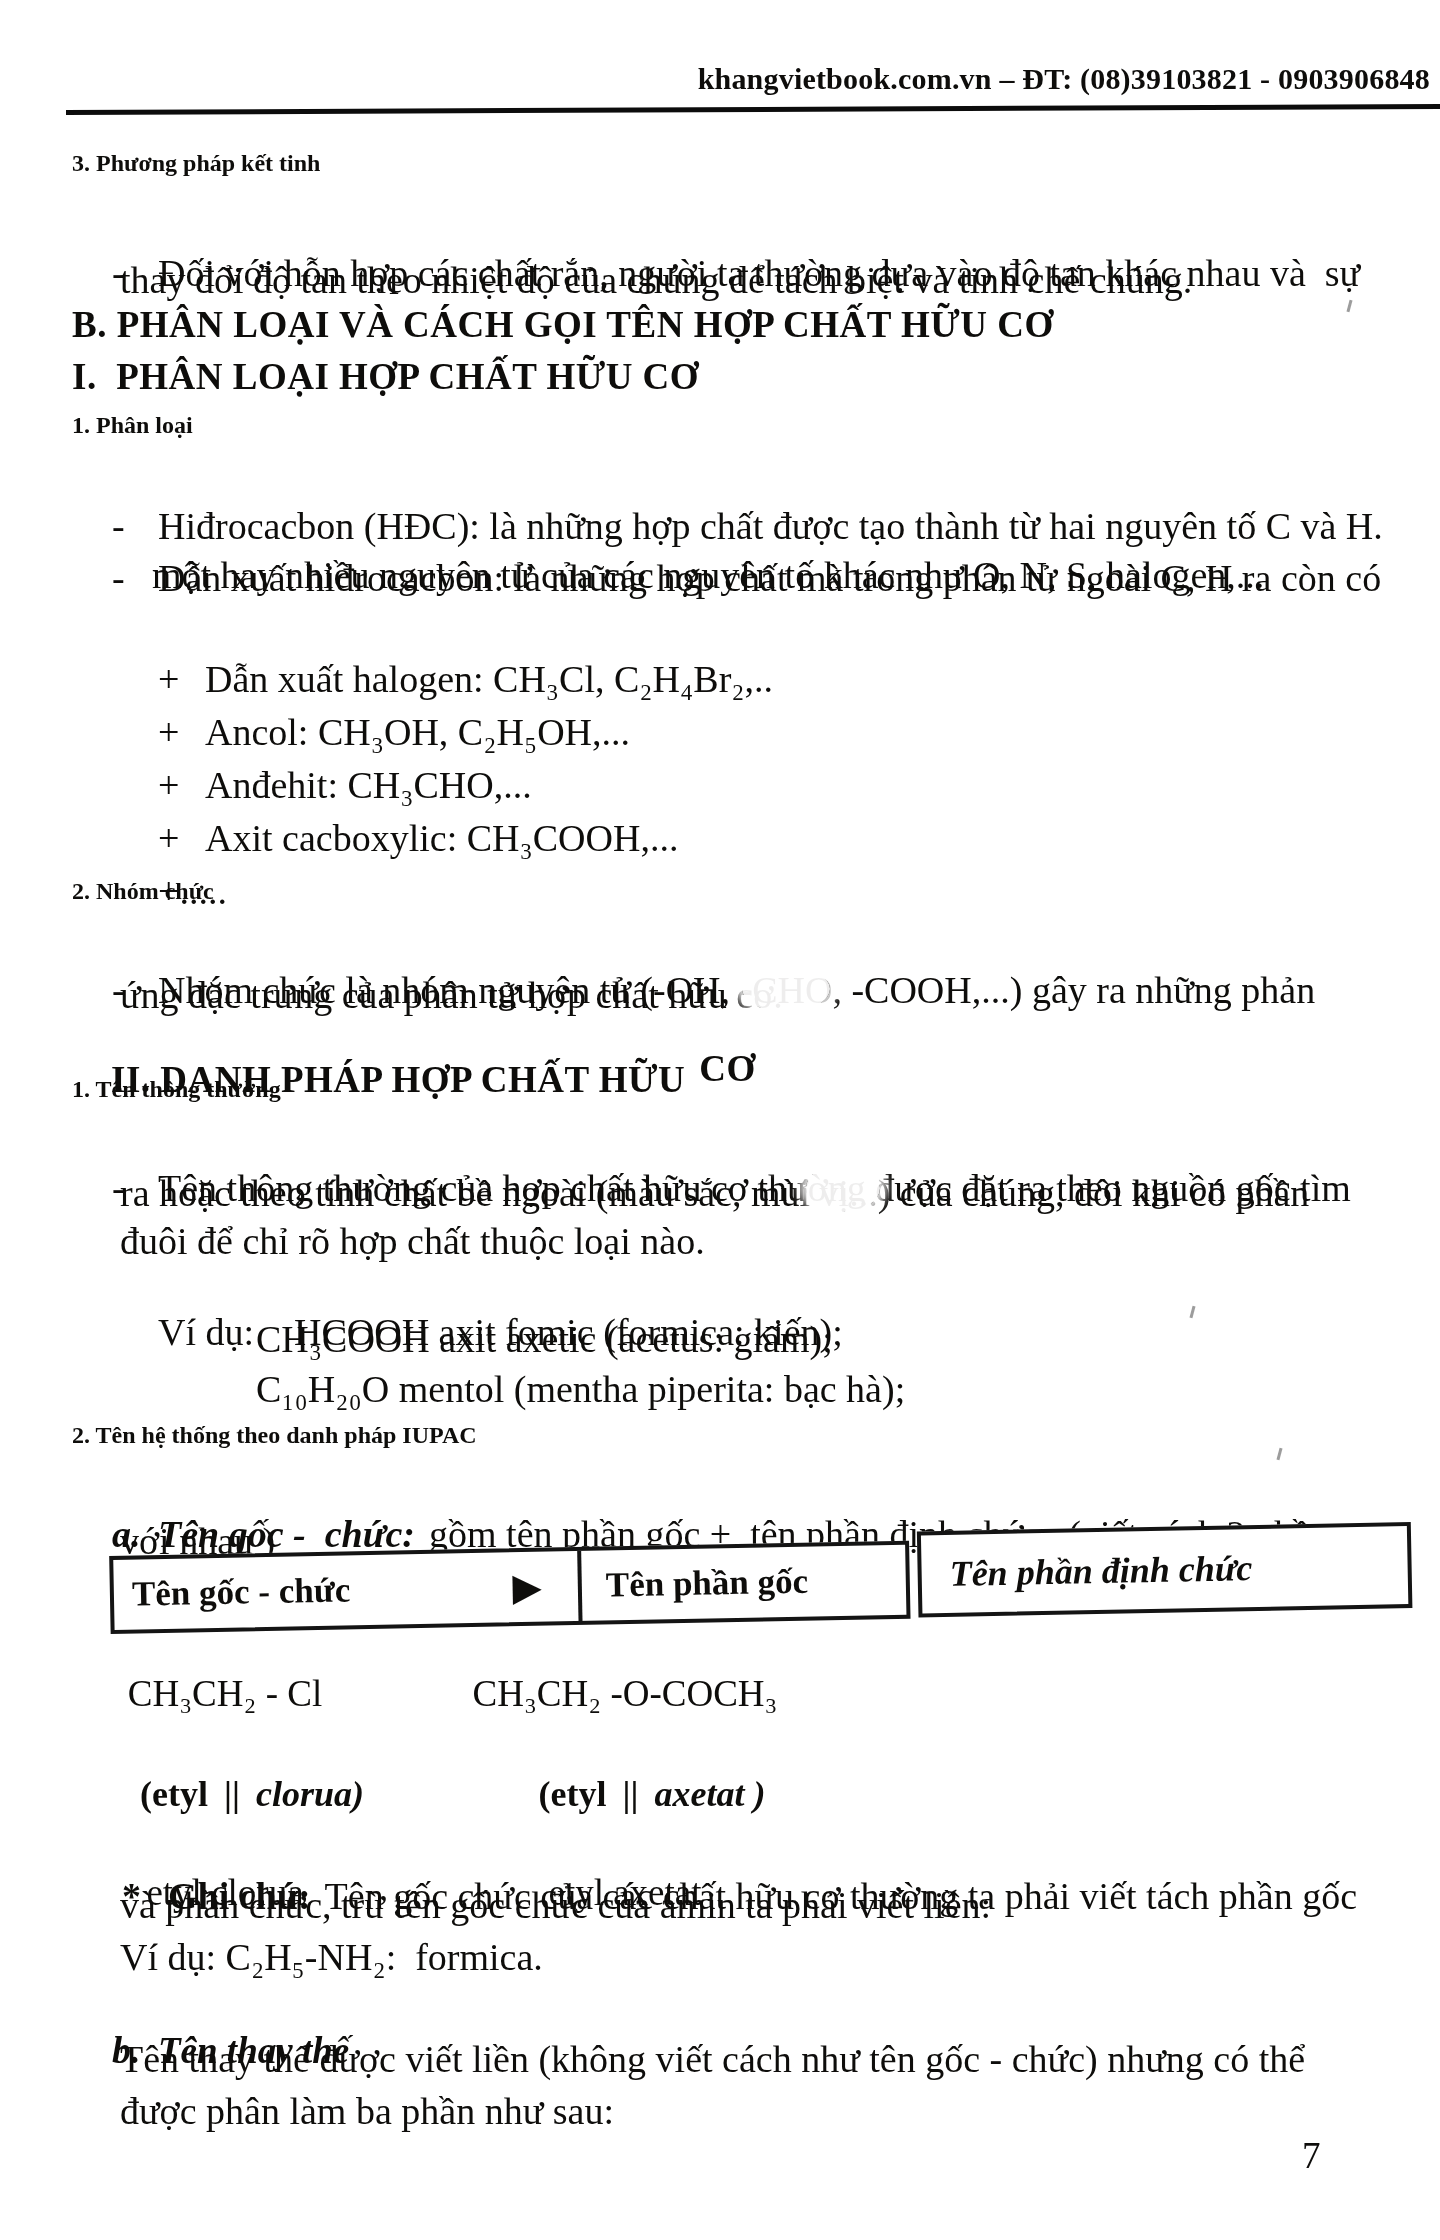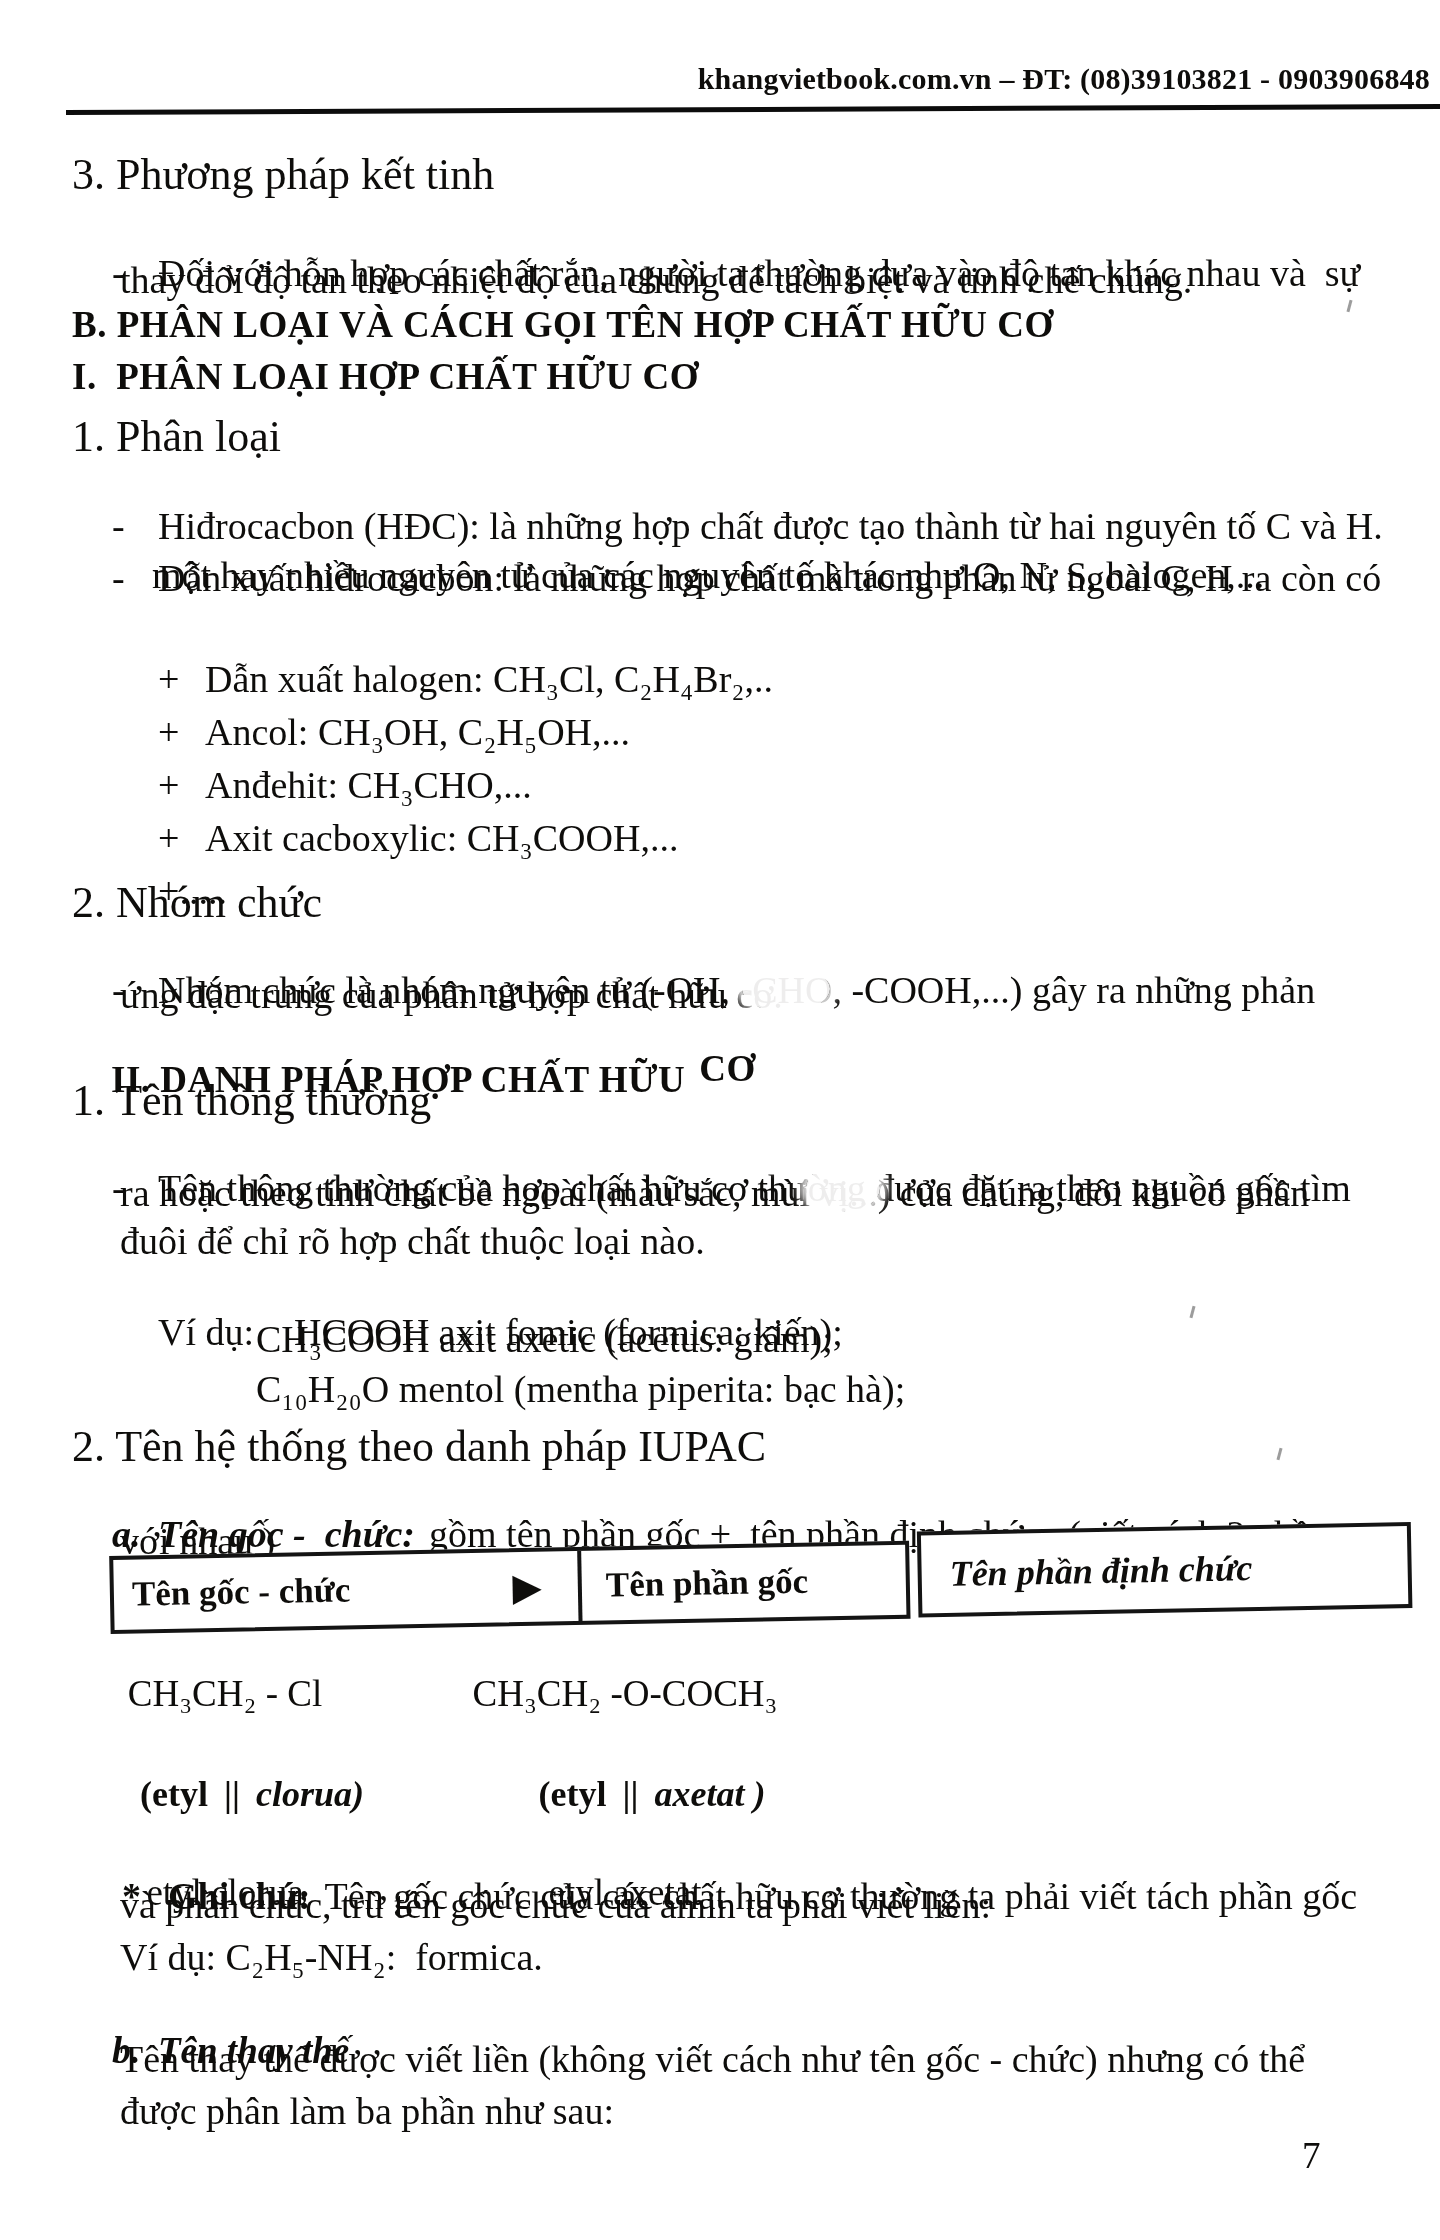--- a/index.html
+++ b/index.html
@@ -4,21 +4,21 @@
 <style>
   html,body{margin:0;padding:0;background:#ffffff;}
   #page{
     position:relative;width:1440px;height:2240px;background:#ffffff;
     font-family:"Liberation Serif","DejaVu Serif","DejaVu Sans",serif;
     color:#0e0d0b;overflow:hidden;
   }
   .ln{position:absolute;white-space:pre;font-size:38px;line-height:1.12;}
   .b{font-weight:bold;}
   .i{font-style:italic;}
-  .head{font-weight:normal;font-size:44px;}
+  .head{font-weight:bold;font-size:24px;}
   .chead{font-weight:bold;font-size:37px;letter-spacing:.5px;}
   .hdr{font-weight:bold;font-size:30px;letter-spacing:.2px;}
   .marker{display:inline-block;width:46px;}
   .plusmarker{display:inline-block;width:47px;}
   .vd-label{display:inline-block;width:136px;}
   .gap{margin-left:14px;}
   .raise{display:inline-block;transform:translateY(-11px);margin-left:14px;}
   .rule{position:absolute;background:#0c0c0c;transform:rotate(-.25deg);}
   
   .tbl{position:absolute;left:110px;top:1556px;display:flex;align-items:flex-start;transform:rotate(-1.1deg);transform-origin:left center;}

